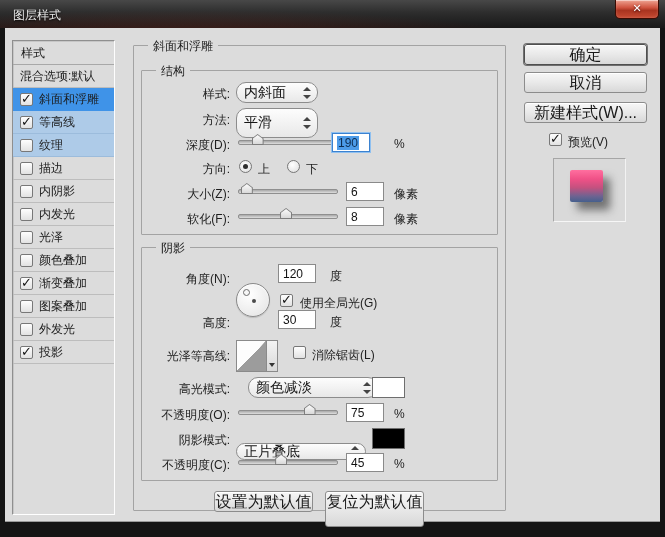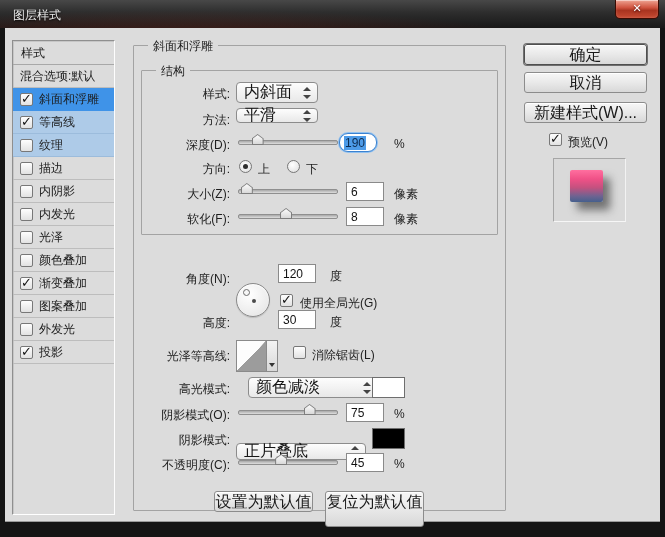--- a/index.html
+++ b/index.html
@@ -43,21 +43,21 @@
   .radio.on::after { content:""; position:absolute; left:3px; top:3px; width:5px; height:5px; border-radius:50%; background:#2e2e2e; }
   
   .group { position:absolute; border:1px solid #a3a3a3; border-radius:1px; }
   .group-lbl { position:absolute; top:-8px; background:#dcdcdc; padding:0 5px; font-size:12px; color:#1c1c1c; }
   
   .btn { position:absolute; background:linear-gradient(180deg,#f7f7f7 0%,#e9e9e9 50%,#d8d8d8 100%);
          border:1px solid #8c8c8c; border-radius:3px; font-size:16px; color:#1a1a1a;
          text-align:center; cursor:pointer; box-shadow:inset 0 1px 0 #fff; }
   .btn.default { border-color:#4f4f4f; box-shadow:0 0 0 1px #6f6f6f, inset 0 1px 0 #fff; }
   .dropdown { position:absolute; background:linear-gradient(180deg,#fdfdfd,#e8e8e8);
-              border:1px solid #8c8c8c; border-radius:4px; font-size:16px; color:#151515;
+              border:1px solid #8c8c8c; border-radius:10px; font-size:14px; color:#151515;
               display:flex; align-items:center; padding-left:7px; cursor:pointer; }
   .dd-arrows { position:absolute; right:6px; top:50%; transform:translateY(-50%); width:9px; height:12px; }
   .dd-arrows::before { content:""; position:absolute; left:1px; top:0; border-left:4px solid transparent;
         border-right:4px solid transparent; border-bottom:4px solid #444; }
   .dd-arrows::after { content:""; position:absolute; left:1px; bottom:0; border-left:4px solid transparent;
         border-right:4px solid transparent; border-top:4px solid #444; }
   .textbox { position:absolute; width:38px; height:19px; background:#fff; border:1px solid #8a8a8a;
              font-size:12px; color:#111; padding:2px 0 0 4px; cursor:text; }
   .textbox.focus { border-color:#3b82d0; box-shadow:0 0 0 1px #8fc0f0; }
   .textbox .hl { background:#4d9be8; color:#0d2d52; padding:0 1px; }
@@ -170,30 +170,30 @@
     <span class="group-lbl" style="left:14px;">结构</span>
   </div>
 
   <span class="r-lbl" style="top:86px;">样式:</span>
   <div class="dropdown" style="left:236px; top:82px; width:82px; height:21px;">
     <span>内斜面</span>
     <span class="dd-arrows"></span>
   </div>
 
   <span class="r-lbl" style="top:112px;">方法:</span>
-  <div class="dropdown" style="left:236px; top:108px; width:82px; height:15px;">
+  <div class="dropdown" style="left:236px; top:108px; width:82px; height:30px;">
     <span>平滑</span>
     <span class="dd-arrows"></span>
   </div>
 
   <span class="r-lbl" style="top:137px;">深度(D):</span>
   <div class="track" style="left:238px; top:140px;">
     <div class="thumb" style="left: 19%;"></div>
   </div>
-  <div class="textbox focus" style="left:339px; top:133px;border-radius:9px;">
+  <div class="textbox focus" style="left:332px; top:133px;">
     <span class="hl">190</span>
   </div>
   <span class="unit" style="left:394px; top:137px;">%</span>
 
   <span class="r-lbl" style="top:161px;">方向:</span>
   <span class="radio on" style="left:239px; top:160px;"></span>
   <span class="cb-label" style="left:258px; top:161px;">上</span>
   <span class="radio" style="left:287px; top:160px;"></span>
   <span class="cb-label" style="left:306px; top:161px;">下</span>
 
@@ -208,20 +208,23 @@
 
   <span class="r-lbl" style="top:211px;">软化(F):</span>
   <div class="track" style="left:238px; top:214px;">
     <div class="thumb" style="left: 48%;"></div>
   </div>
   <div class="textbox" style="left:346px; top:207px;">
     <span>8</span>
   </div>
   <span class="unit" style="left:394px; top:211px;">像素</span>
 
+  <div class="group" style="left:141px; top:247px; width:357px; height:234px;">
+    <span class="group-lbl" style="left:14px;">阴影</span>
+  </div>
 
   <span class="r-lbl" style="top:271px;">角度(N):</span>
   <div class="dial" style="left:236px; top:283px;">
     <span class="marker"></span>
     <span class="dot"></span>
   </div>
   <div class="textbox" style="left:278px; top:264px;">
     <span>120</span>
   </div>
   <span class="unit" style="left:330px; top:268px;">度</span>
@@ -241,21 +244,21 @@
   <span class="cbx" style="position:absolute; left:293px; top:346px;"></span>
   <span class="cb-label" style="left:312px; top:347px;">消除锯齿(L)</span>
 
   <span class="r-lbl" style="top:381px;">高光模式:</span>
   <div class="dropdown" style="left:236px; top:377px; width:130px; height:21px;margin-left:12px;">
     <span>颜色减淡</span>
     <span class="dd-arrows"></span>
   </div>
   <div class="swatch" style="left:372px; top:377px; background:#ffffff;"></div>
 
-  <span class="r-lbl" style="top:407px;">阴影模式(O):</span>
+  <span class="r-lbl" style="top:407px;">不透明度(O):</span>
   <div class="track" style="left:238px; top:410px;">
     <div class="thumb" style="left: 72%;"></div>
   </div>
   <div class="textbox" style="left:346px; top:403px;">
     <span>75</span>
   </div>
   <span class="unit" style="left:394px; top:407px;">%</span>
 
   <span class="r-lbl" style="top:432px;">阴影模式:</span>
   <div class="dropdown" style="left:236px; top:428px; width:130px; height:17px;margin-top:15px;">

